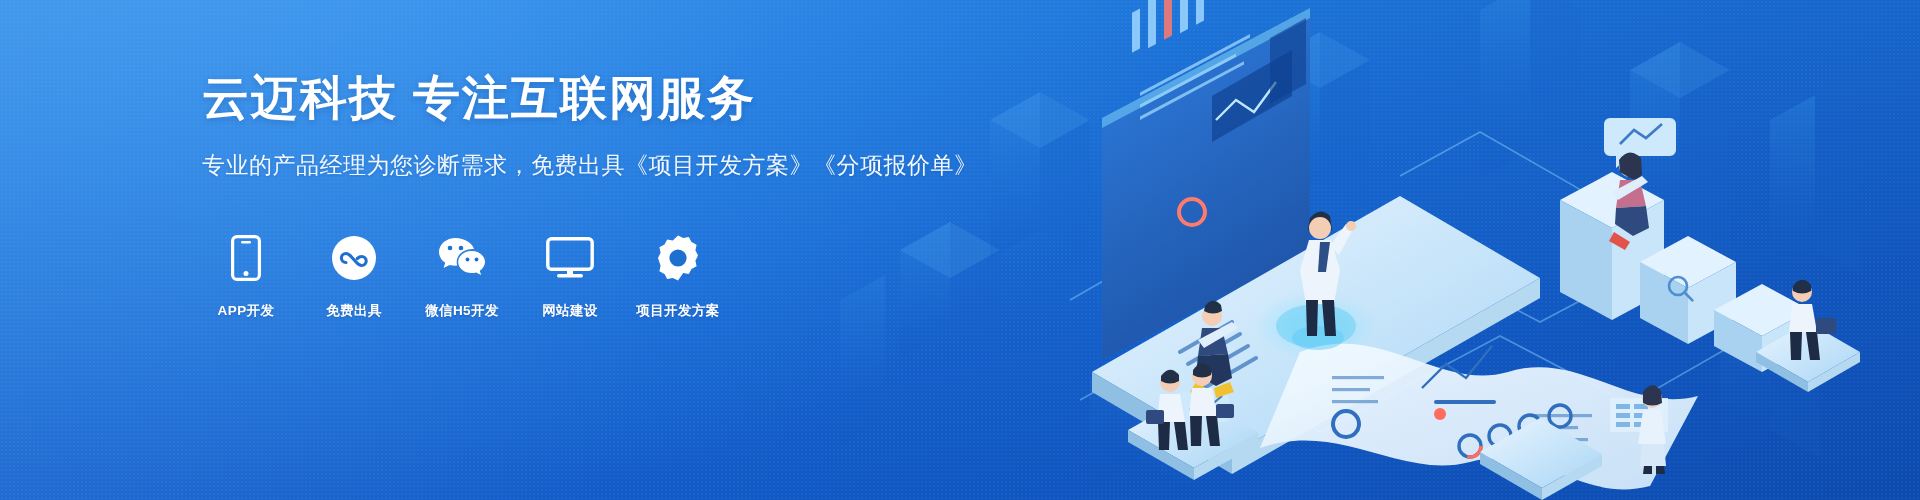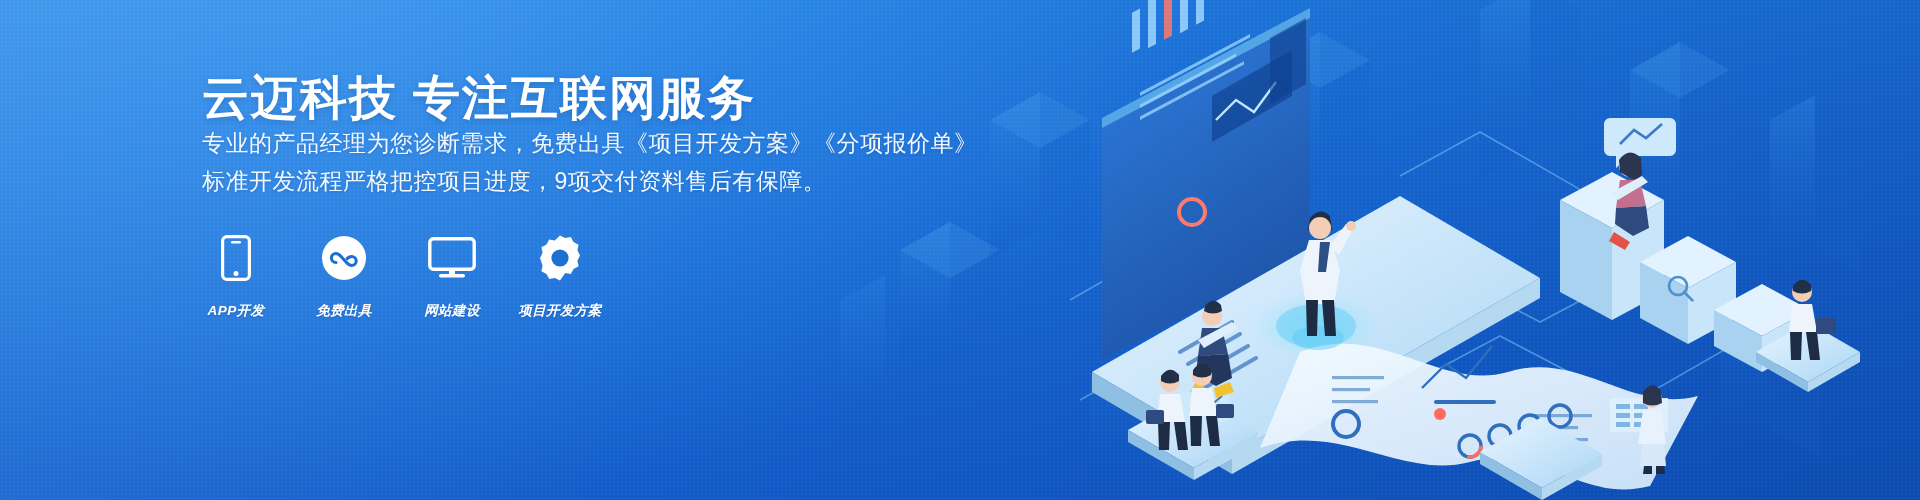--- a/index.html
+++ b/index.html
@@ -40,34 +40,34 @@
   .headline {
     font-size:47px;
     font-weight:bold;
     color:#ffffff;
     letter-spacing:2px;
     line-height:1.18;
     white-space:nowrap;
     text-shadow:0 2px 6px rgba(0,40,100,0.22);
   }
 
-  .sub { }
+  .sub { margin-top:22px; }
   .sub-line {
     font-size:23px;
     color:#f2f8ff;
     line-height:1.62;
     letter-spacing:0.5px;
     white-space:nowrap;
     text-shadow:0 1px 3px rgba(0,40,100,0.18);
   }
 
   
   .services {
-    position:absolute; left:199px; top:232px;
-    display:flex; align-items:flex-end; gap:34px;font-style:italic;
+    position:absolute; left:209px; top:232px;
+    display:flex; align-items:flex-end; gap:34px;
   }
   .service { width:74px; display:flex; flex-direction:column; align-items:center; }
   .service .ico {
     height:52px; width:52px;
     display:flex; align-items:center; justify-content:center;
     margin-bottom:18px;
   }
   .service .ico svg { display:block; }
   .service .cap {
     font-size:13.5px; color:#ffffff; font-weight:bold;
@@ -338,21 +338,20 @@
         <path d="M804,466 l8,0 l0,8 l-9,0 z" fill="#1d2b44"></path>
         <path d="M816,466 l8,0 l1,8 l-9,0 z" fill="#1d2b44"></path>
       </g>
     </svg>
   </div>
 
   <div class="copy">
     <h1 class="headline">云迈科技 专注互联网服务</h1>
     <div class="sub">
       <p class="sub-line">专业的产品经理为您诊断需求，免费出具《项目开发方案》《分项报价单》</p>
-      <p class="sub-line">标准开发流程严格把控项目进度，9项交付资料售后有保障。</p>
     </div>
   </div>
 
   <div class="services">
 
     <div class="service">
       <span class="ico">
         <svg width="30" height="46" viewBox="0 0 30 46">
           <rect x="1.6" y="1.6" width="26.8" height="42.8" rx="4.4" fill="none" stroke="#fff" stroke-width="3.2"></rect>
           <rect x="10" y="6" width="10" height="2.6" rx="1.3" fill="#fff"></rect>
@@ -365,20 +364,33 @@
     <div class="service">
       <span class="ico">
         <svg width="46" height="46" viewBox="0 0 46 46">
           <circle cx="23" cy="23" r="22" fill="#fff"></circle>
           <path d="M15 27.5c-2.6 0-4.6-2-4.6-4.5s2-4.5 4.6-4.5c2.2 0 3.6 1.3 5.3 3.2l5 5.6c1.7 1.9 3.1 3.2 5.3 3.2 2.6 0 4.6-2 4.6-4.5s-2-4.5-4.6-4.5c-1.7 0-3 .8-4.3 2" fill="none" stroke="#1d6fd0" stroke-width="3.1" stroke-linecap="round"></path>
         </svg>
       </span>
       <span class="cap">免费出具</span>
     </div>
 
+    <div class="service">
+      <span class="ico">
+        <svg width="50" height="44" viewBox="0 0 50 44">
+          <path d="M18.5 2C9.4 2 2 8.3 2 16c0 4.4 2.4 8.3 6.2 10.8L6.6 32l6-3.1c1.9.5 3.9.8 5.9.8.6 0 1.2 0 1.8-.1-.4-1.2-.6-2.4-.6-3.7 0-7.2 7-13 15.6-13 .6 0 1.1 0 1.7.1C35.2 7 27.6 2 18.5 2z" fill="#fff"></path>
+          <circle cx="13" cy="12" r="2.3" fill="#1d6fd0"></circle>
+          <circle cx="24" cy="12" r="2.3" fill="#1d6fd0"></circle>
+          <path d="M48 26c0-6.1-6-11-13.4-11S21.2 19.9 21.2 26c0 6.1 6 11 13.4 11 1.6 0 3.1-.2 4.5-.6l5 2.6-1.3-4.3C45.9 32.6 48 29.5 48 26z" fill="#fff"></path>
+          <circle cx="30.5" cy="23.5" r="1.9" fill="#1d6fd0"></circle>
+          <circle cx="39.5" cy="23.5" r="1.9" fill="#1d6fd0"></circle>
+        </svg>
+      </span>
+      <span class="cap">微信H5开发</span>
+    </div>
 
     <div class="service">
       <span class="ico">
         <svg width="48" height="42" viewBox="0 0 48 42">
           <rect x="1.8" y="1.8" width="44.4" height="30.4" rx="3.6" fill="none" stroke="#fff" stroke-width="3.4"></rect>
           <rect x="21" y="32" width="6" height="5" fill="#fff"></rect>
           <rect x="11" y="37" width="26" height="3.4" rx="1.7" fill="#fff"></rect>
         </svg>
       </span>
       <span class="cap">网站建设</span>

